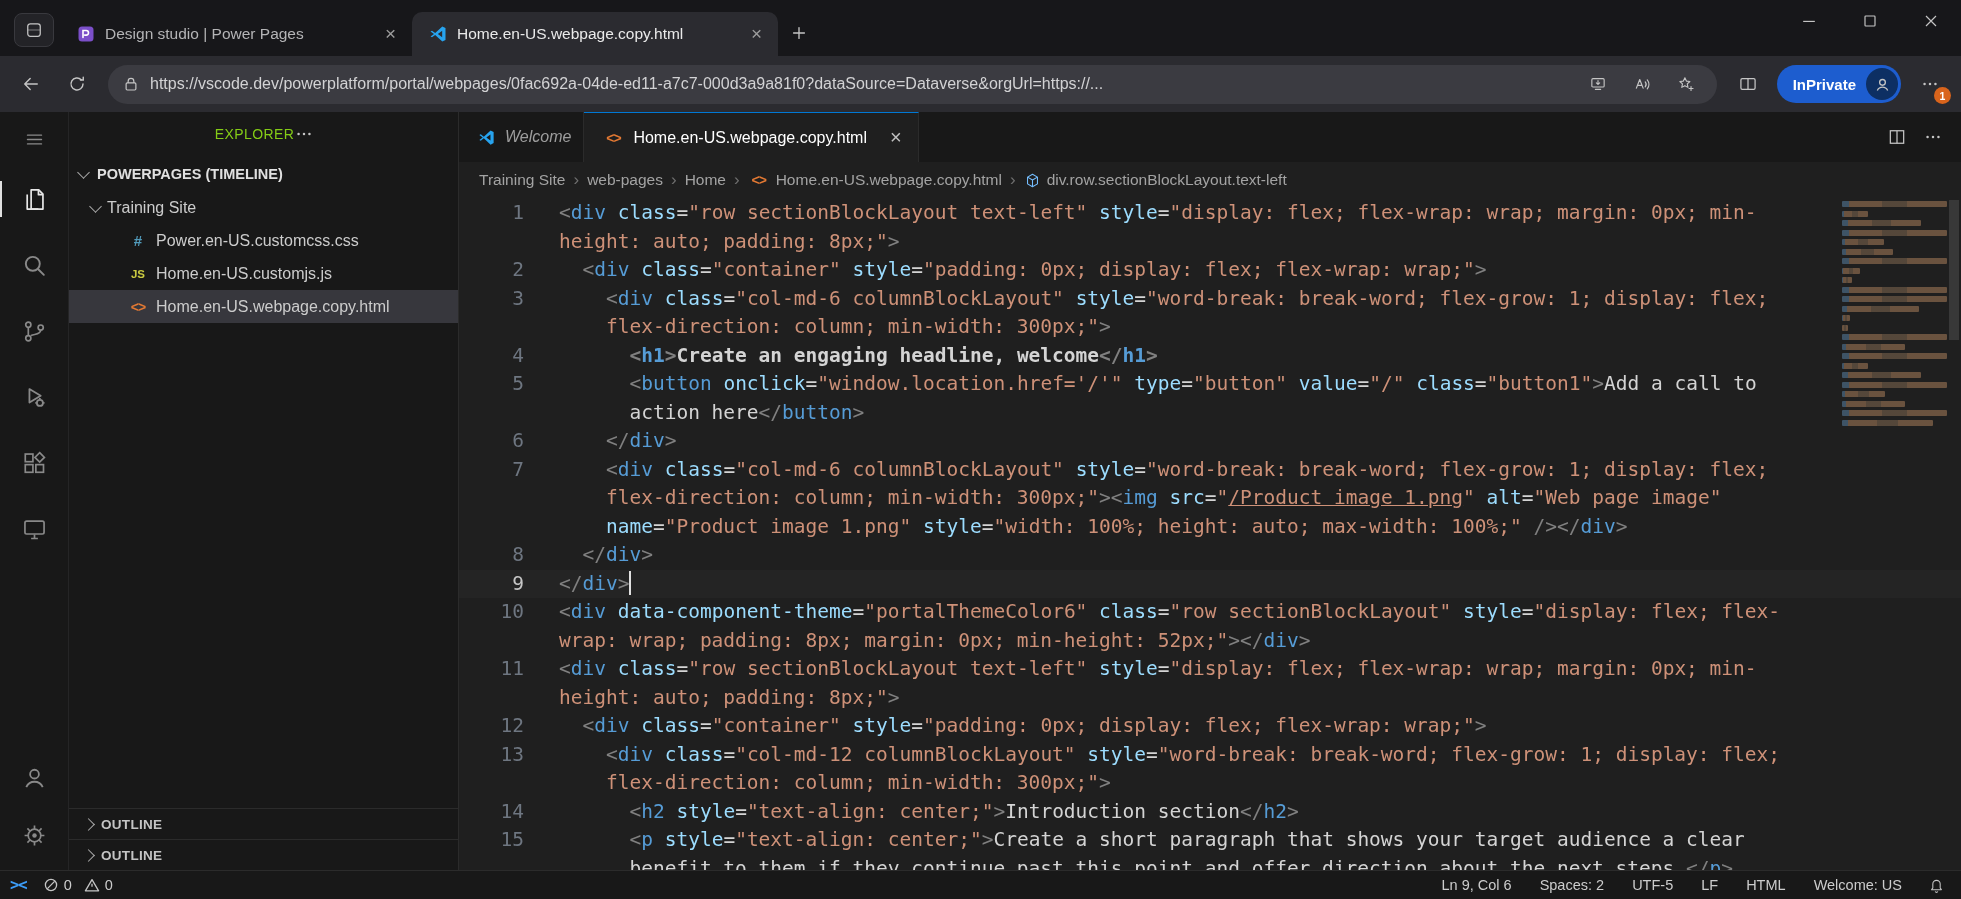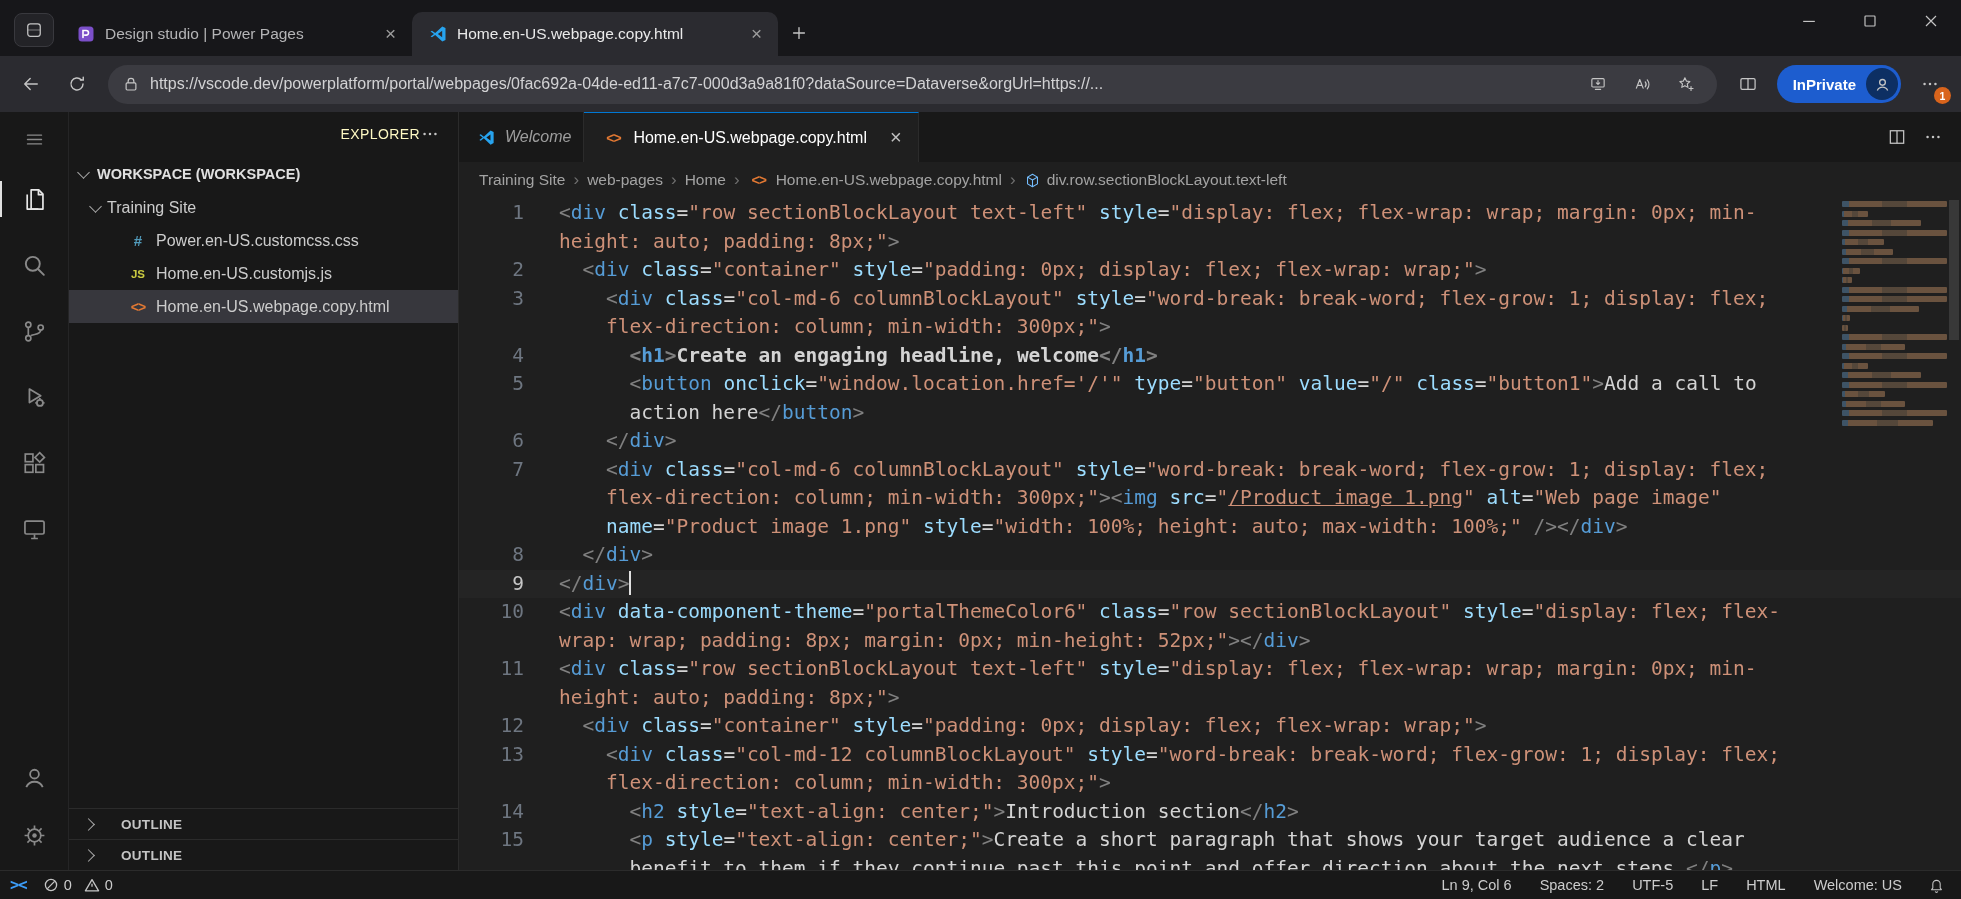--- a/index.html
+++ b/index.html
@@ -46,33 +46,33 @@
 .ab-item.menu{height:54px}
 .ab-item .icon{color:inherit}
 .ab-item .icon svg{width:27px;height:27px}
 .ab-item.menu .icon svg{width:21px;height:21px}
 .ab-item.active{color:#e7e7e7}
 .ab-item.active::before{content:"";position:absolute;left:0;top:15px;bottom:15px;width:2px;background:#e0e0e0}
 #ab-bottom{margin-top:auto;padding-bottom:6px}
 #ab-bottom .ab-item{height:58px}
 
 .sidebar{width:390px;background:#181818;border-right:1px solid #2b2b2b;display:flex;flex-direction:column}
-.sb-header{height:44px;display:flex;align-items:center;justify-content:flex-end;
-  padding:0 18px 0 20px;color:#fef9c3;font-size:14px;letter-spacing:.4px}
+.sb-header{height:44px;display:flex;align-items:center;justify-content:center;
+  padding:0 18px 0 20px;color:#84cc16;font-size:14px;letter-spacing:.4px}
 .ws-row{height:35px;display:flex;align-items:center;gap:9px;padding-left:10px;font-weight:700;
   font-size:14.5px;color:#e0e0e0}
 .trow{height:33px;display:flex;align-items:center;gap:7px;font-size:16px;color:#cccccc}
 .trow.selected{background:#37373d}
 .ficon{font-weight:700;flex:none;width:22px;text-align:center;font-family:"Liberation Sans",sans-serif}
 .f-css{color:#519aba;font-size:15px}
 .f-js{color:#cbcb41;font-size:11.5px}
 .f-html{color:#e37933;font-size:14px;letter-spacing:-1px}
 .tlabel{white-space:nowrap;overflow:hidden;text-overflow:ellipsis}
 .sb-fill{flex:1}
-.sb-sec{height:31px;border-top:1px solid #2b2b2b;display:flex;align-items:center;gap:28px;
+.sb-sec{height:31px;border-top:1px solid #2b2b2b;display:flex;align-items:center;gap:8px;
   padding-left:15px;font-size:13.5px;font-weight:700;color:#c5c5c5;letter-spacing:.3px}
 .chev{width:9px;height:9px;border-right:1.7px solid #ababab;border-bottom:1.7px solid #ababab;
   display:inline-block;flex:none}
 .chev.down{transform:rotate(45deg);margin-top:-3px}
 .chev.right{transform:rotate(-45deg)}
 
 
 .editor-part{flex:1;display:flex;flex-direction:column;min-width:0;background:#1f1f1f}
 .tabsrow{height:50px;background:#181818;display:flex;align-items:stretch}
 .etab{display:flex;align-items:center;gap:9px;padding:0 12px 0 18px;font-size:16px;color:#9d9d9d;
@@ -350,21 +350,21 @@
       <span class="icon">
           <svg viewBox="0 0 24 24" fill="currentColor">
             <circle cx="5.5" cy="12" r="1.5"></circle>
             <circle cx="12" cy="12" r="1.5"></circle>
             <circle cx="18.5" cy="12" r="1.5"></circle>
           </svg>
         </span>
     </div>
     <div class="ws-row">
       <span class="chev down"></span>
-      <span>WORKSPACE (WORKSPACE)</span>
+      <span>POWERPAGES (TIMELINE)</span>
     </div>
     <div id="tree">
         <div class="trow" style="padding-left: 22px;">
           <span class="chev down"></span>
           <span class="tlabel">Training Site</span>
         </div>
         <div class="trow" style="padding-left: 58px;">
           <span class="ficon f-css">#</span>
           <span class="tlabel">Power.en-US.customcss.css</span>
         </div>

